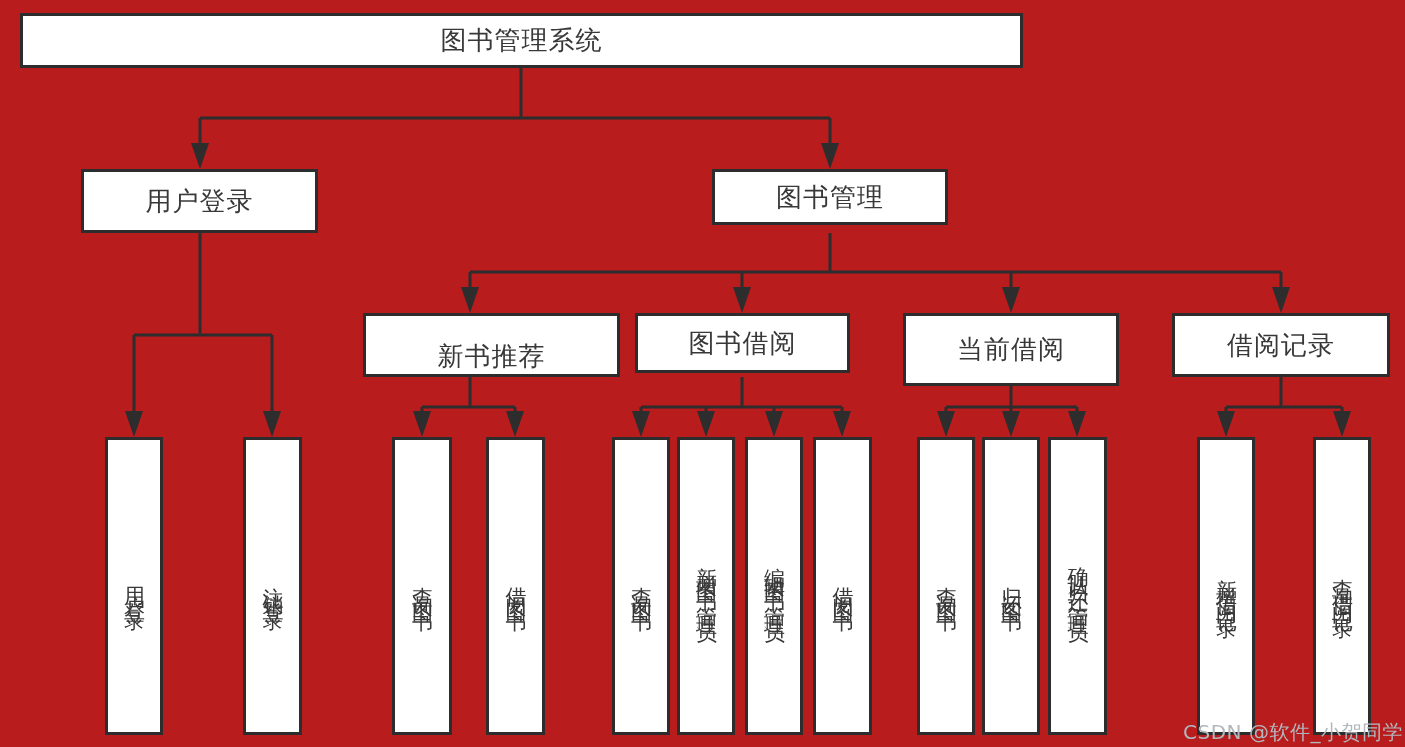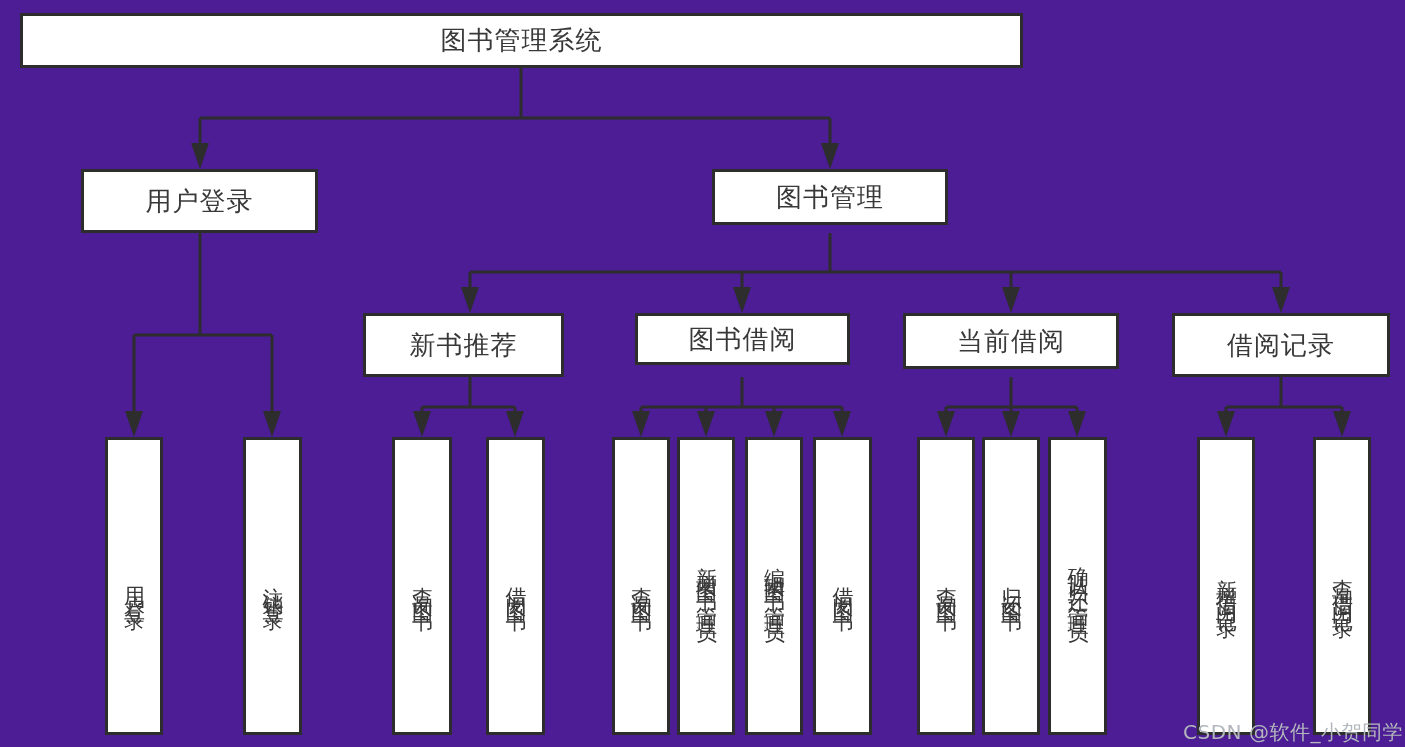--- a/index.html
+++ b/index.html
@@ -9,21 +9,21 @@
   }
   body {
     width: 1405px;
     height: 747px;
     font-family: "DejaVu Sans", "Liberation Sans", sans-serif;
   }
   .stage {
     position: relative;
     width: 1405px;
     height: 747px;
-    background: #4c1d95;
+    background: #b91c1c;
     overflow: hidden;
   }
   .connectors {
     position: absolute;
     left: 0;
     top: 0;
     width: 1405px;
     height: 747px;
   }
   .node {
@@ -101,27 +101,27 @@
     <span>图书管理系统</span>
   </div>
 
   <div class="node" style="left:81px; top:169px; width:237px; height:64px;">
     <span>用户登录</span>
   </div>
   <div class="node" style="left:712px; top:169px; width:236px; height:56px;">
     <span>图书管理</span>
   </div>
 
-  <div class="node" style="left:363px; top:313px; width:201px; height:64px;">
+  <div class="node" style="left:363px; top:313px; width:257px; height:64px;align-items:flex-end;">
     <span>新书推荐</span>
   </div>
-  <div class="node" style="left:635px; top:313px; width:215px; height:52px;text-align:right;">
+  <div class="node" style="left:635px; top:313px; width:215px; height:60px;text-align:right;">
     <span>图书借阅</span>
   </div>
-  <div class="node" style="left:903px; top:313px; width:216px; height:56px;">
+  <div class="node" style="left:903px; top:313px; width:216px; height:73px;">
     <span>当前借阅</span>
   </div>
   <div class="node" style="left:1172px; top:313px; width:218px; height:64px;">
     <span>借阅记录</span>
   </div>
 
   <div class="leaf" style="left:105px; width:58px;">
     <span class="v-label">用户登录</span>
   </div>
   <div class="leaf" style="left:243px; width:59px;">

